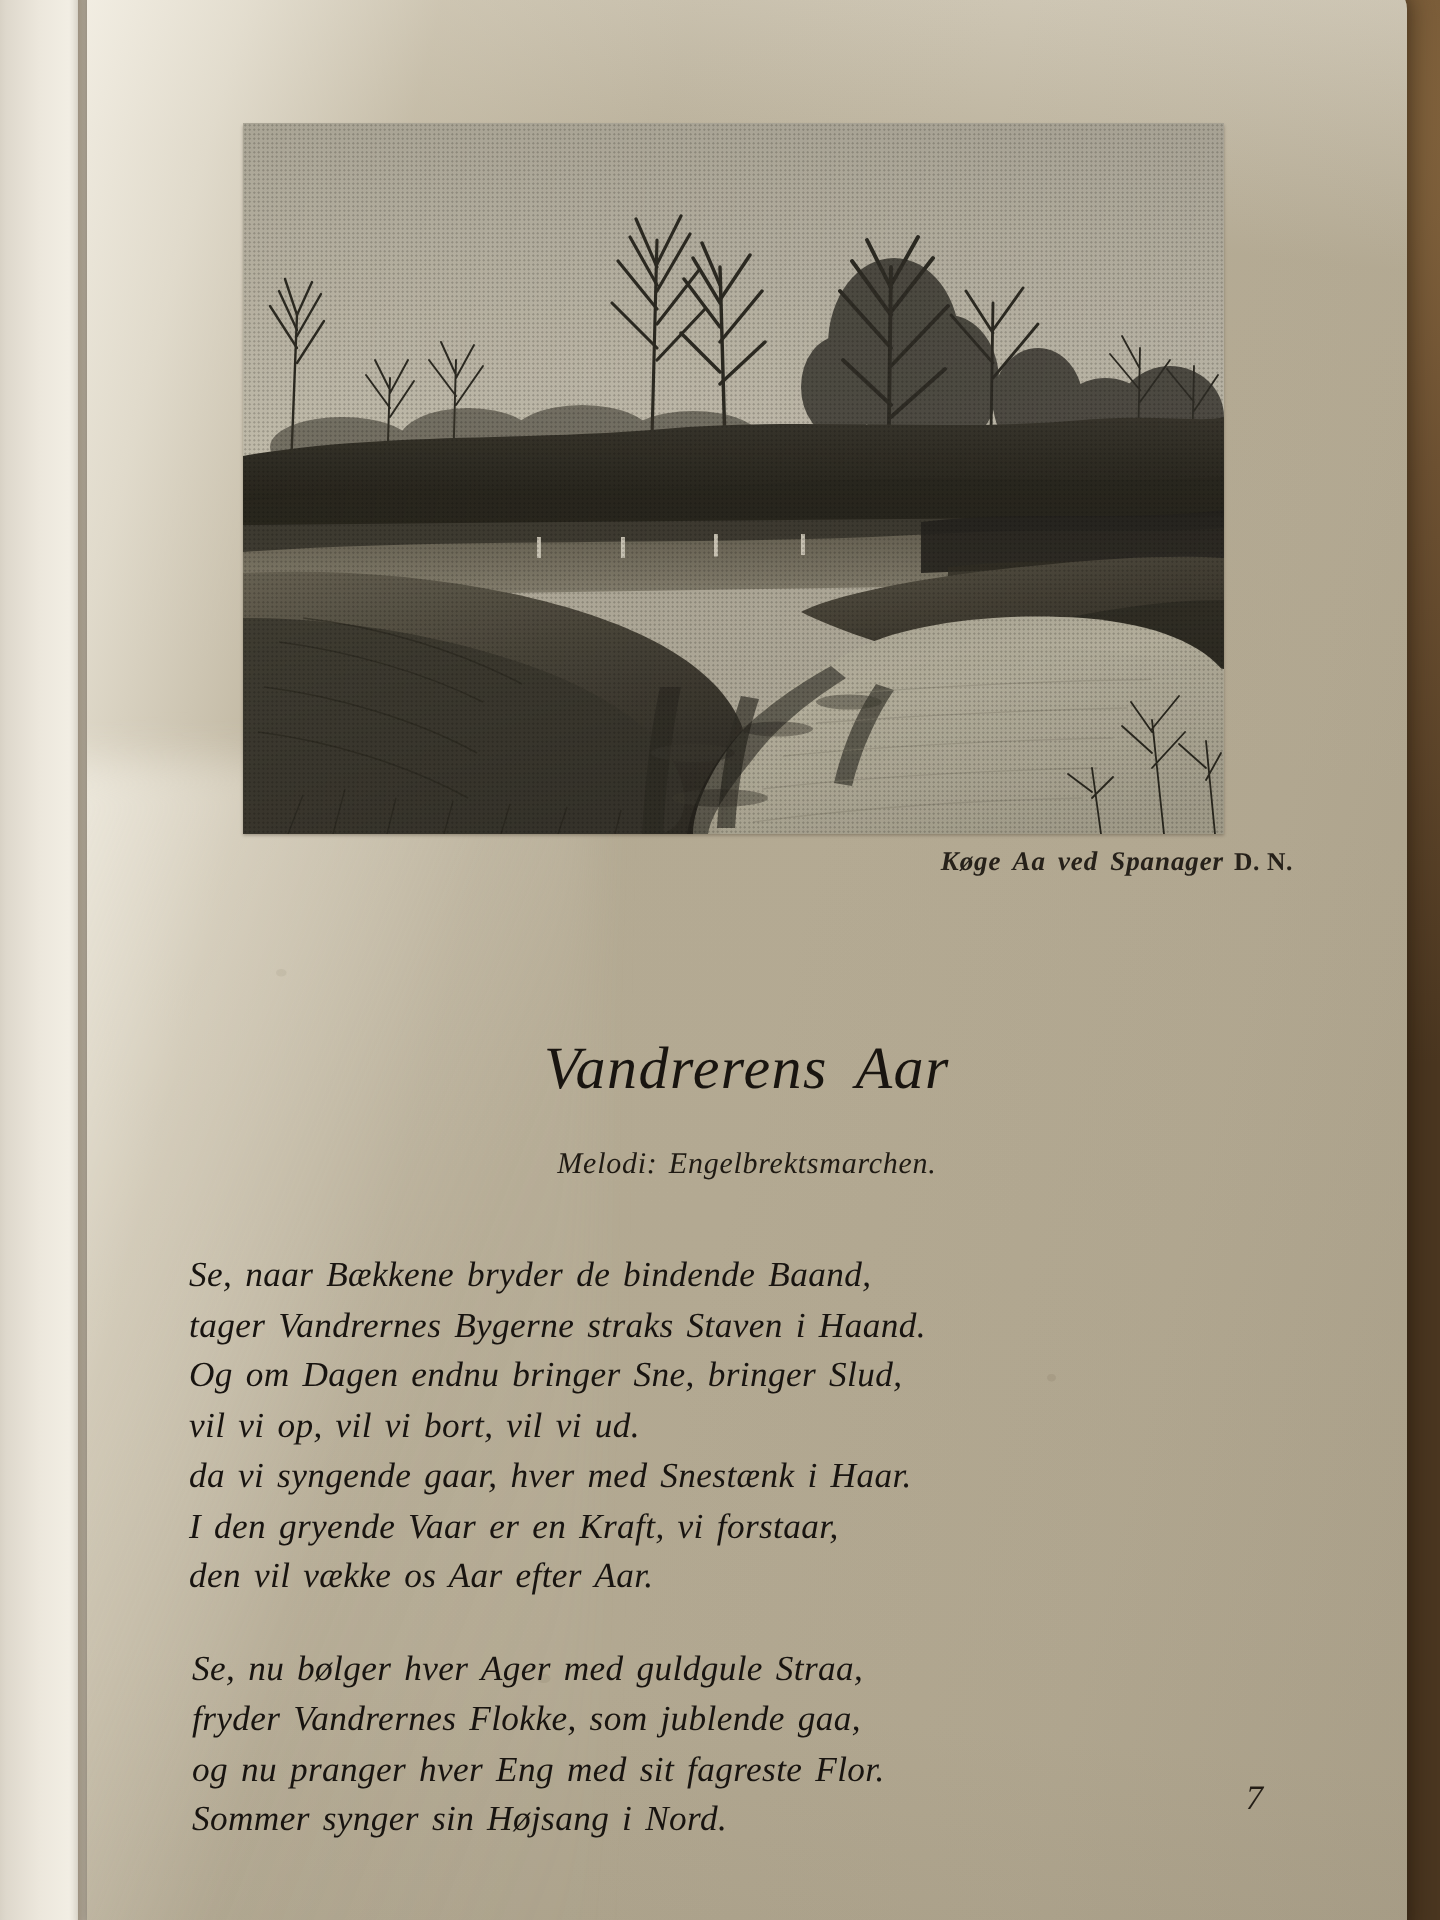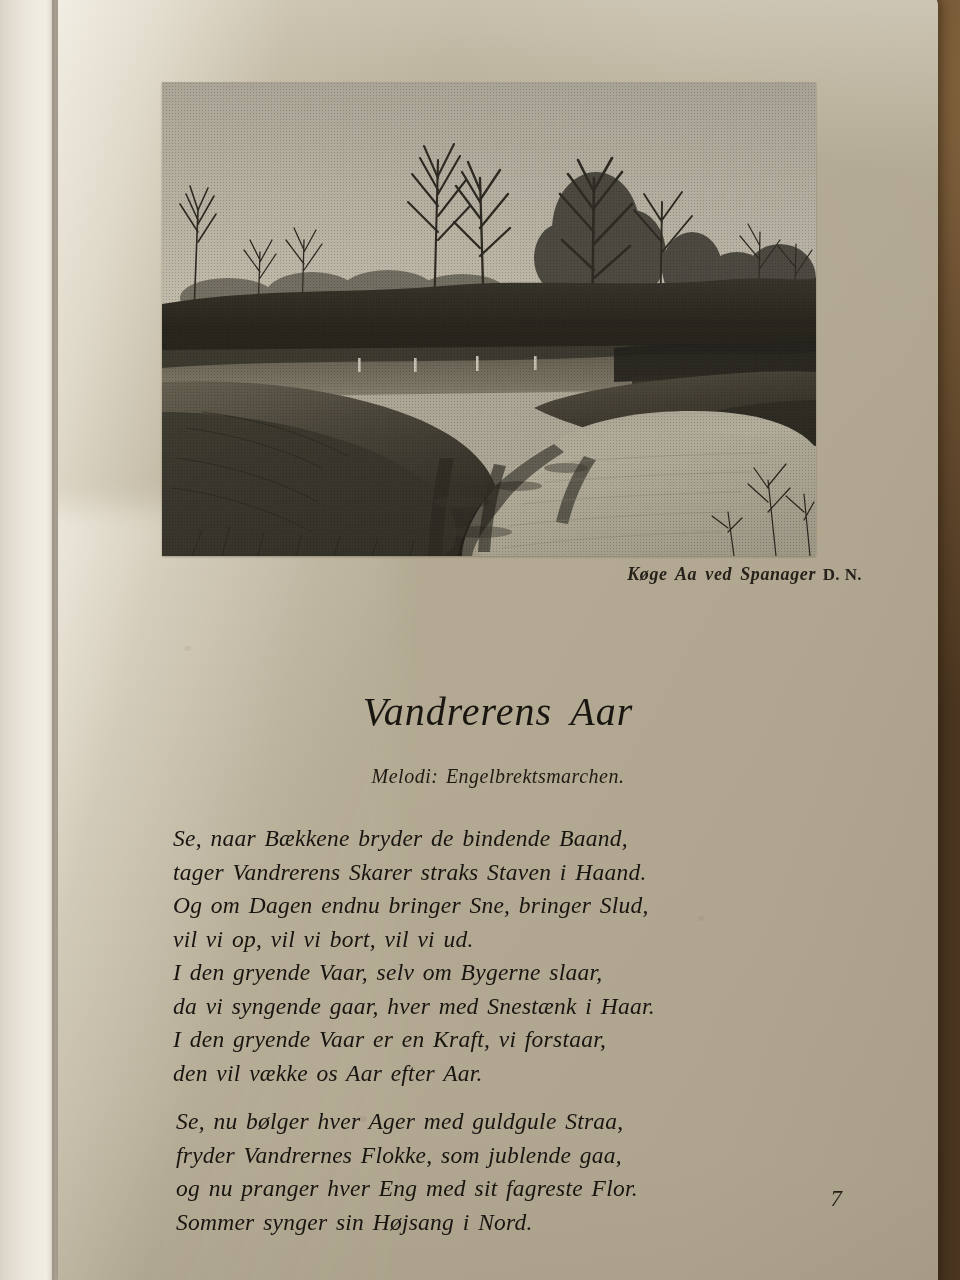--- a/index.html
+++ b/index.html
@@ -205,22 +205,22 @@
     margin: 0;
     padding: 0;
     list-style: none;
     font-style: italic;
     font-size: 23.5px;
     line-height: 33.5px;
     letter-spacing: .25px;
     word-spacing: 2.5px;
     color: #181410;
   }
-  #stanza-1 { margin-top: 34px; padding-left: 115px; }
-  #stanza-2 { margin-top: 15px; padding-left: 118px; }
+  #stanza-1 { margin-top: 46px; padding-left: 68px; }
+  #stanza-2 { margin-top: 28px; padding-left: 70px; }
   .poem-line { white-space: nowrap; }
 
   
   #folio {
     position: absolute;
     right: 96px;
     top: 1200px;
     font-style: italic;
     font-size: 23px;
     color: #231d16;
@@ -437,24 +437,23 @@
         <div id="photo-caption">Køge Aa ved Spanager</div>
         <div id="photo-credit">D. N.</div>
       </div>
 
       <div id="poem">
         <h1 id="poem-title">Vandrerens Aar</h1>
         <p id="poem-melody">Melodi: Engelbrektsmarchen.</p>
 
         <ul class="stanza" id="stanza-1">
           <li class="poem-line">Se, naar Bækkene bryder de bindende Baand,</li>
-          <li class="poem-line">tager Vandrerens Skarer straks Staven i Haand.</li>
+          <li class="poem-line">tager Vandrernes Bygerne straks Staven i Haand.</li>
           <li class="poem-line">Og om Dagen endnu bringer Sne, bringer Slud,</li>
           <li class="poem-line">vil vi op, vil vi bort, vil vi ud.</li>
-          <li class="poem-line">I den gryende Vaar, selv om Bygerne slaar,</li>
           <li class="poem-line">da vi syngende gaar, hver med Snestænk i Haar.</li>
           <li class="poem-line">I den gryende Vaar er en Kraft, vi forstaar,</li>
           <li class="poem-line">den vil vække os Aar efter Aar.</li>
         </ul>
 
         <ul class="stanza" id="stanza-2">
           <li class="poem-line">Se, nu bølger hver Ager med guldgule Straa,</li>
           <li class="poem-line">fryder Vandrernes Flokke, som jublende gaa,</li>
           <li class="poem-line">og nu pranger hver Eng med sit fagreste Flor.</li>
           <li class="poem-line">Sommer synger sin Højsang i Nord.</li>

